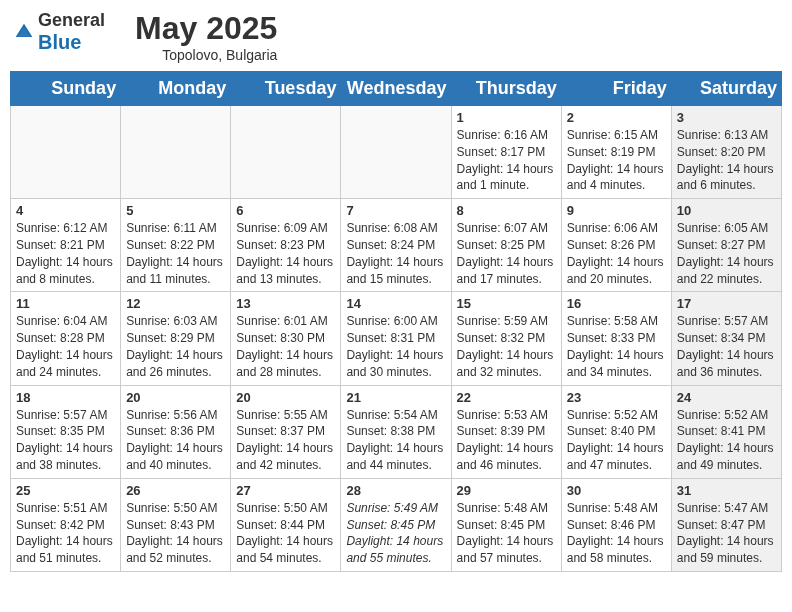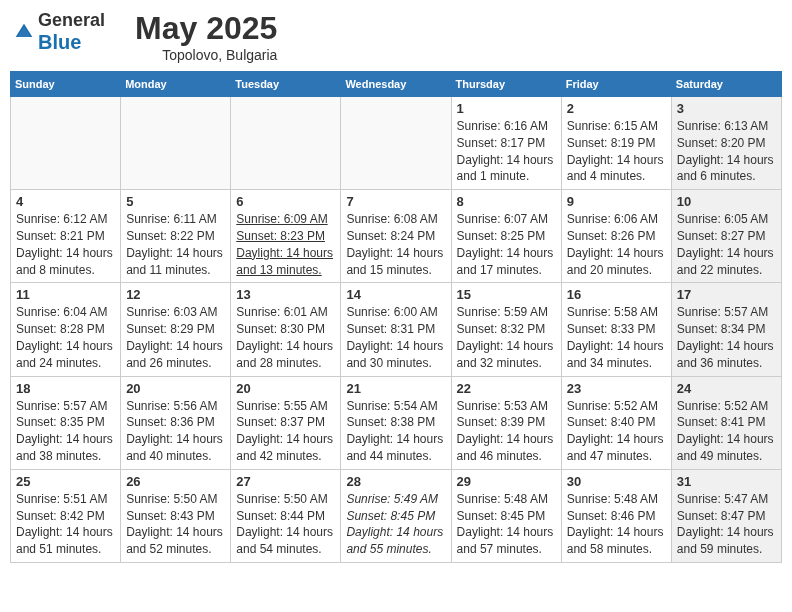--- a/index.html
+++ b/index.html
@@ -49,24 +49,24 @@
       color: #333;
     }
     table {
       width: 100%;
       border-collapse: collapse;
       table-layout: fixed;
     }
     th {
       background-color: #2e75b6;
       color: #fff;
-      font-size: 11px;
+      font-size: 18px;
       font-weight: bold;
       padding: 6px 4px;
-      text-align: left;
+      text-align: right;
       border: 1px solid #2e75b6;
     }
     td {
       border: 1px solid #ccc;
       vertical-align: top;
       padding: 4px 5px;
       font-size: 10.5px;
       color: #333;
       height: 88px;
       background: #fff;
@@ -155,21 +155,21 @@
 Daylight: 14 hours and 8 minutes.</div>
         </td>
         <td>
           <span class="day-number">5</span>
           <div class="cell-text" style="white-space: pre-line;">Sunrise: 6:11 AM
 Sunset: 8:22 PM
 Daylight: 14 hours and 11 minutes.</div>
         </td>
         <td>
           <span class="day-number">6</span>
-          <div class="cell-text" style="white-space: pre-line; text-decoration: underline;">Sunrise: 6:09 AM
+          <div class="cell-text" style="white-space: pre-line;">Sunrise: 6:09 AM
 Sunset: 8:23 PM
 Daylight: 14 hours and 13 minutes.</div>
         </td>
         <td>
           <span class="day-number">7</span>
           <div class="cell-text" style="white-space: pre-line;">Sunrise: 6:08 AM
 Sunset: 8:24 PM
 Daylight: 14 hours and 15 minutes.</div>
         </td>
         <td>

